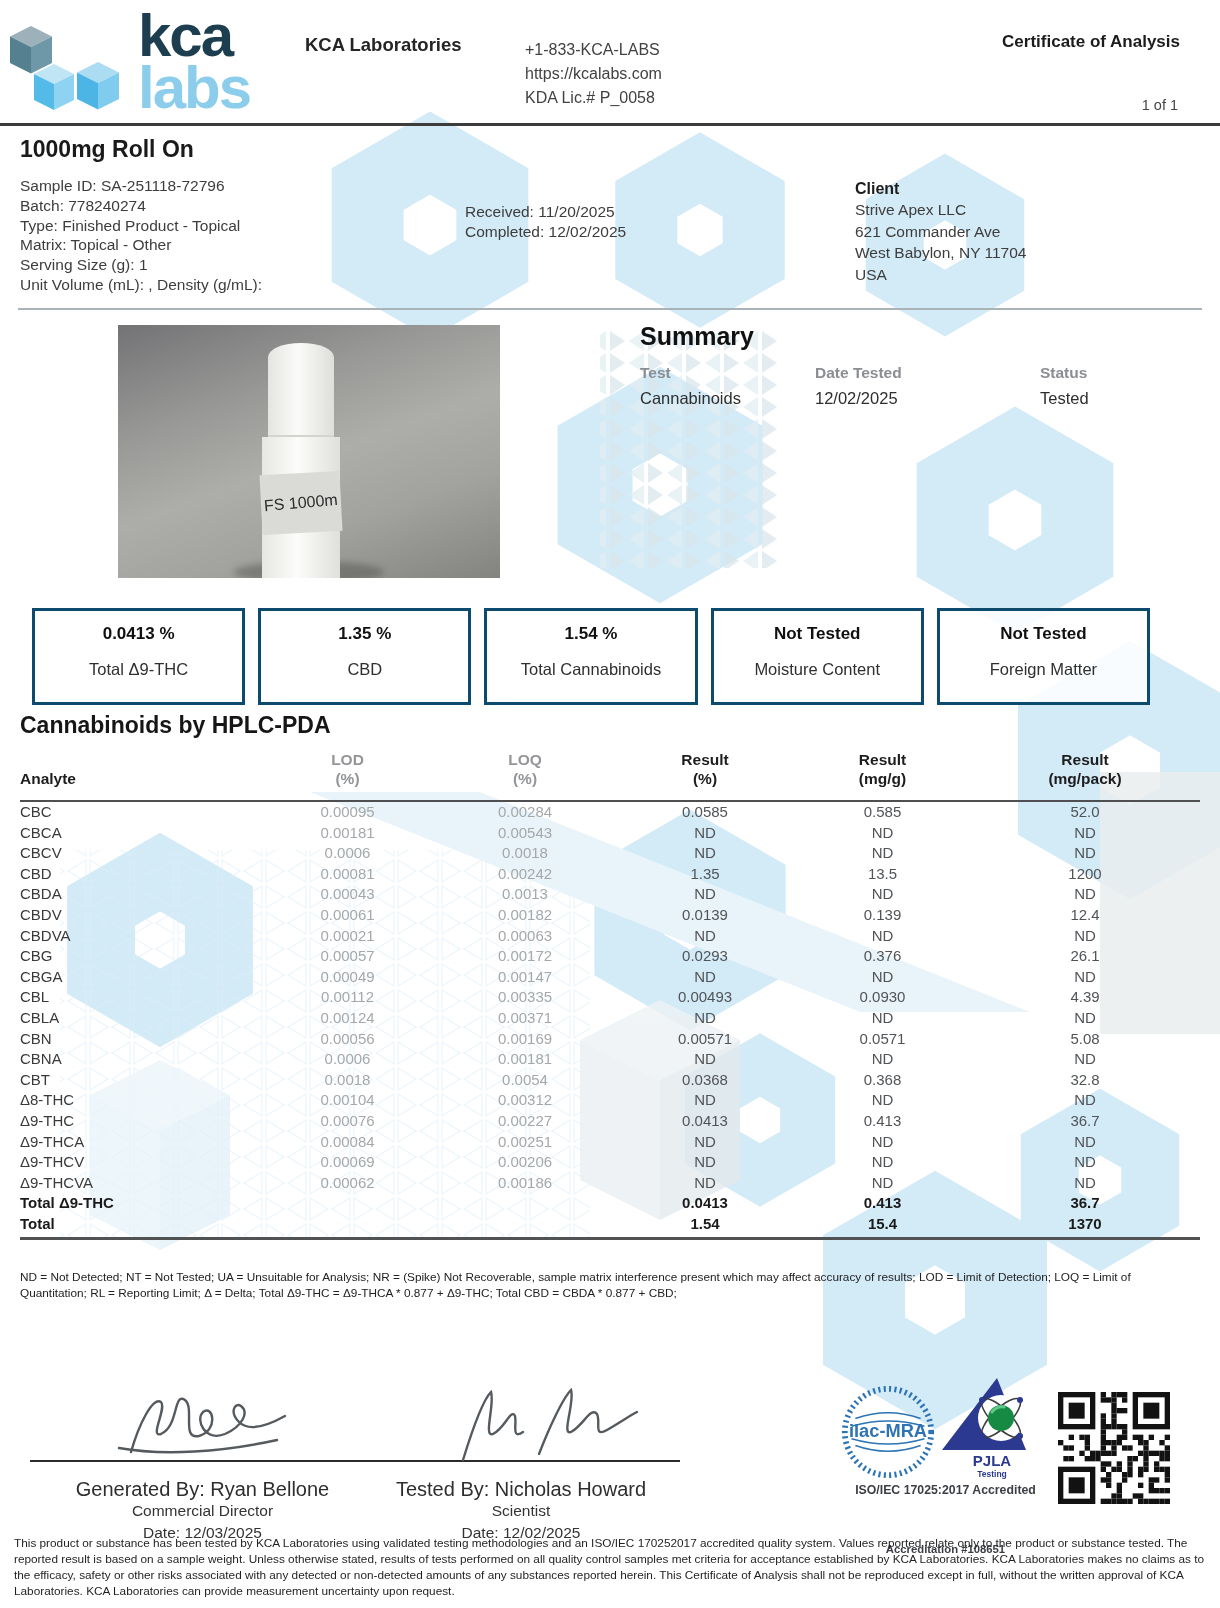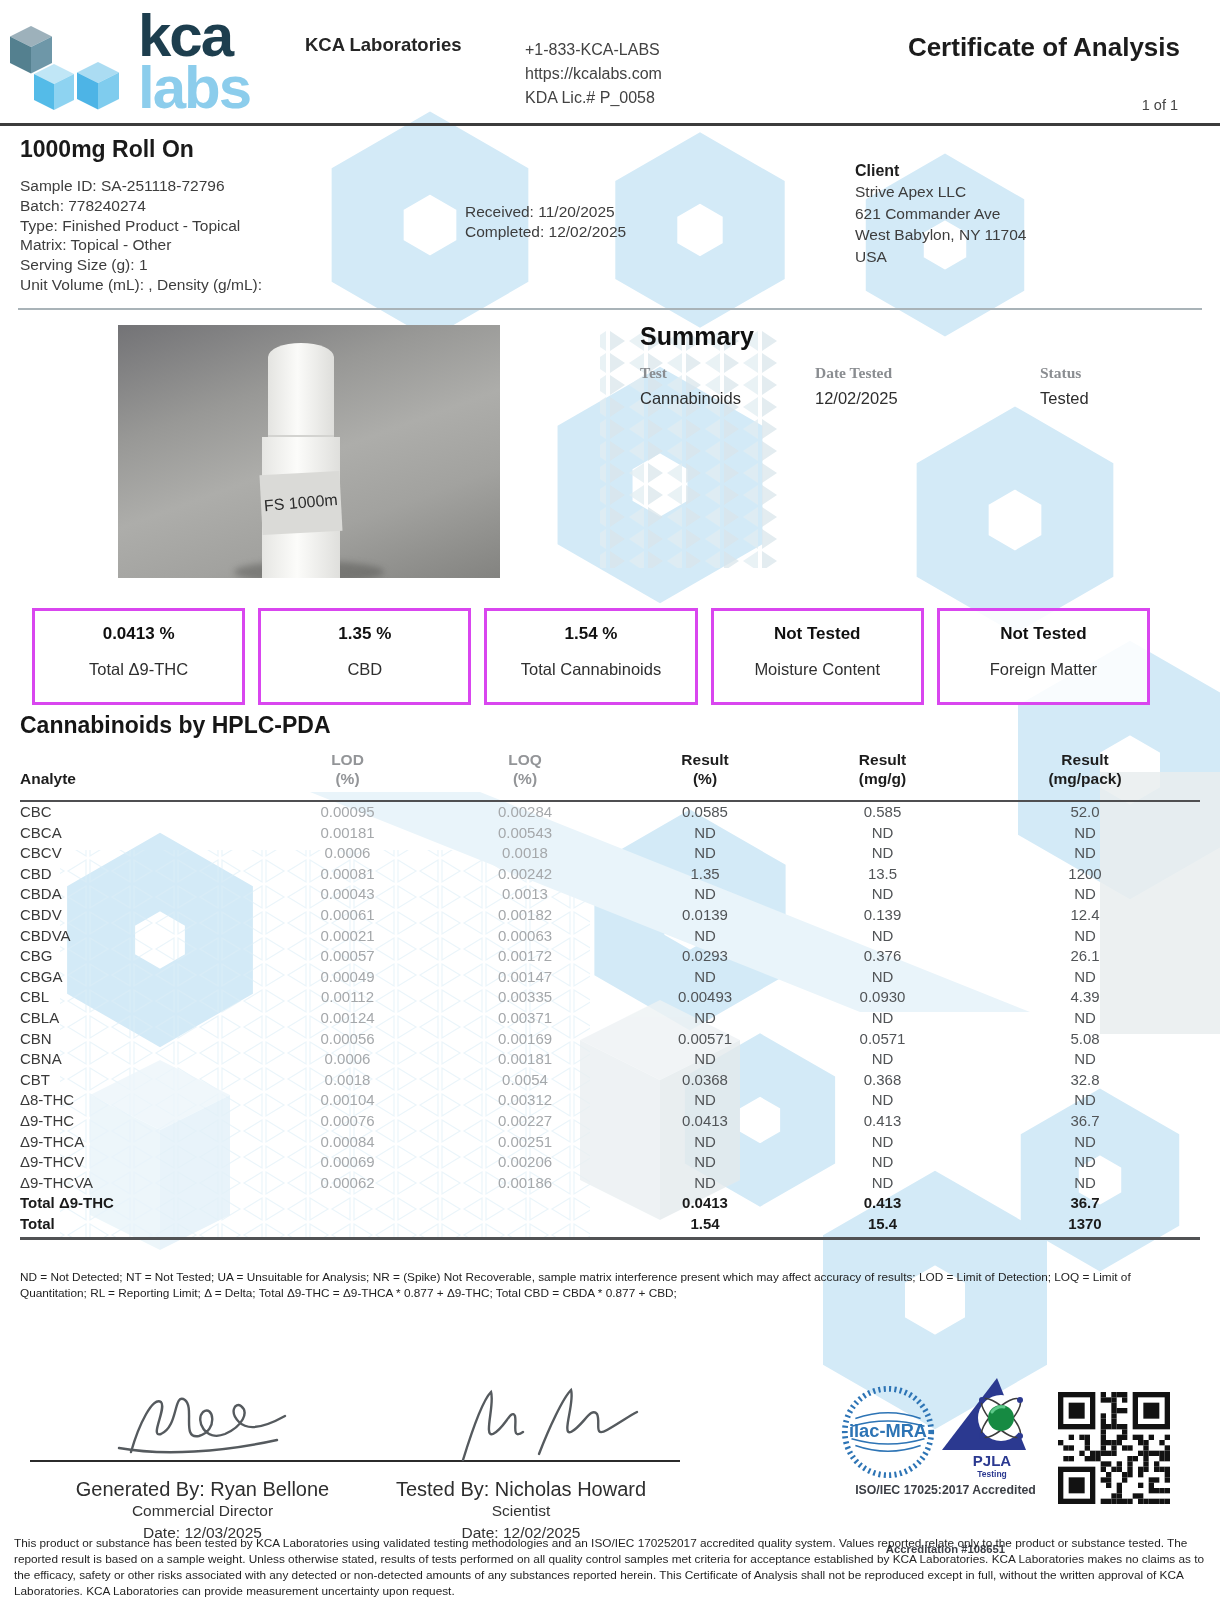--- a/index.html
+++ b/index.html
@@ -11,30 +11,30 @@
   
   .logo{position:absolute;left:6px;top:12px;display:flex;}
   .logo-cubes{width:122px;height:106px;}
   .logo-text{margin-left:10px;margin-top:-6px;line-height:1;}
   .logo-kca{font-size:60px;font-weight:bold;color:#1d3e4e;letter-spacing:-2px;}
   .logo-labs{font-size:60px;font-weight:bold;color:#8ccdec;letter-spacing:-2px;margin-top:-8px;}
   .lab-info{position:absolute;left:305px;top:34px;}
   .lab-name{font-size:18.5px;font-weight:bold;color:#252525;margin-bottom:7px;}
   .info-line{font-size:16px;color:#424242;line-height:24px;}
   .lab-contact{position:absolute;left:525px;top:38px;}
-  .coa-title{position:absolute;right:40px;top:32px;font-size:26px;font-weight:bold;color:#1c1c1c;}
+  .coa-title{position:absolute;right:40px;top:32px;font-size:17px;font-weight:bold;color:#1c1c1c;}
   .page-num{position:absolute;right:42px;top:97px;font-size:14.5px;color:#454545;}
   .header-rule{position:absolute;left:0;top:123px;width:1220px;height:2.5px;background:#3c3c3c;}
 
   
   .sample-title{position:absolute;left:20px;top:136px;font-size:23px;font-weight:bold;color:#1a1a1a;}
   .sample-details{position:absolute;left:20px;top:176px;}
   .detail-line{font-size:15.5px;color:#3d3d3d;line-height:19.8px;}
   .dates{position:absolute;left:465px;top:202px;}
-  .client{position:absolute;left:855px;top:160px;}
+  .client{position:absolute;left:855px;top:178px;}
   .client-heading{font-size:16px;font-weight:bold;color:#1d1d1d;line-height:21px;}
   .client .detail-line{line-height:21.5px;}
   .section-rule{position:absolute;left:18px;top:308px;width:1184px;height:2px;background:#a9b3b8;}
 
   
   .photo{position:absolute;left:118px;top:325px;width:382px;height:253px;overflow:hidden;
          background:linear-gradient(160deg,#737376 0%,#989896 30%,#adadaa 52%,#a2a29f 72%,#838380 100%);}
   .bottle-shadow{position:absolute;left:116px;top:236px;width:150px;height:22px;border-radius:50%;
          background:rgba(60,60,58,.35);filter:blur(3px);}
   .bottle-cap{position:absolute;left:150px;top:18px;width:66px;height:96px;
@@ -46,26 +46,26 @@
   .bottle-label{position:absolute;left:143px;top:148px;width:80px;height:60px;background:#dadad7;
          transform:rotate(-3deg);display:flex;align-items:center;justify-content:center;overflow:hidden;}
   .bottle-label-text{font-size:16px;color:#2b2b2b;white-space:nowrap;transform:rotate(-2deg);}
 
   
   .summary{position:absolute;left:640px;top:322px;width:560px;}
   .summary-heading{font-size:25px;font-weight:bold;color:#111;}
   .summary-cols{display:flex;margin-top:13px;}
   .sum-col:nth-child(1){width:175px;}
   .sum-col:nth-child(2){width:225px;}
-  .sum-label{font-size:15.5px;font-weight:bold;color:#8a8d91;font-family:Liberation Serif, serif;}
+  .sum-label{font-size:15.5px;font-weight:bold;color:#8a8d91;}
   .sum-value{font-size:16.5px;color:#2e2e2e;margin-top:7px;}
 
   
   .boxes{position:absolute;left:32px;top:608px;width:1118px;display:flex;gap:13px;}
-  .rbox{flex:1;height:97px;border:3px solid #d946ef;background:rgba(255,255,255,.85);
+  .rbox{flex:1;height:97px;border:3px solid #0c4a6e;background:rgba(255,255,255,.85);
         text-align:center;box-sizing:border-box;}
   .rbox-val{font-size:17px;font-weight:bold;color:#101010;margin-top:13px;}
   .rbox-label{font-size:16.5px;color:#2f2f2f;margin-top:16px;line-height:19px;padding:0 6px;}
 
   
   .cann-heading{position:absolute;left:20px;top:712px;font-size:23px;font-weight:bold;color:#161616;}
   .cann-table{position:absolute;left:20px;top:750px;width:1180px;border-collapse:collapse;table-layout:fixed;}
   .cann-table th{vertical-align:bottom;padding:0 0 12px 0;border-bottom:2px solid #4f4f51;
         font-size:15.5px;line-height:19px;}
   .hd-unit:empty{display:none;}

